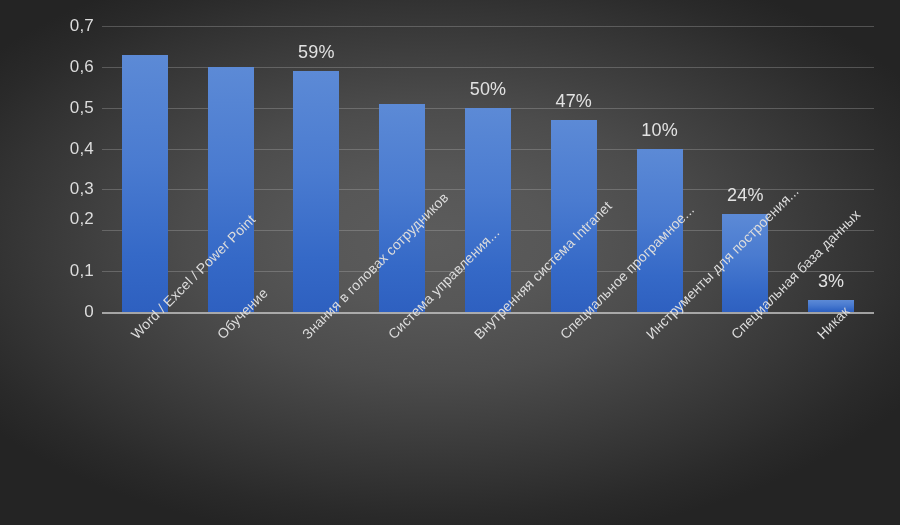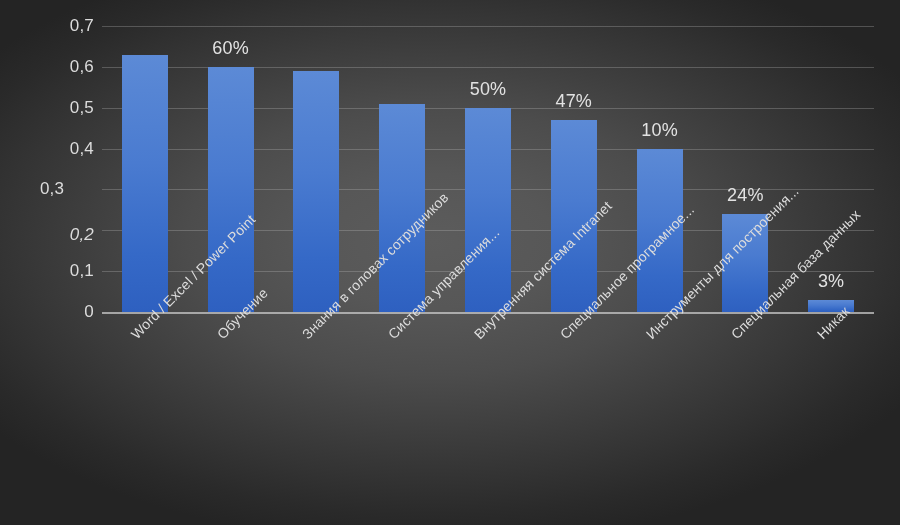--- a/index.html
+++ b/index.html
@@ -110,22 +110,22 @@
 </head>
 <body>
 
 <div id="slide">
 
   <div id="yaxis">
       <div class="ytick" style="top: 0px;">0,7</div>
       <div class="ytick" style="top: 40.8571px;">0,6</div>
       <div class="ytick" style="top: 81.7143px;">0,5</div>
       <div class="ytick" style="top: 122.571px;">0,4</div>
-      <div class="ytick" style="top: 163.429px; text-align: center;">0,3</div>
-      <div class="ytick" style="top: 209px; font-style: italic;">0,2</div>
+      <div class="ytick" style="top: 163.429px;">0,3</div>
+      <div class="ytick" style="top: 193px;">0,2</div>
       <div class="ytick" style="top: 245.143px;">0,1</div>
       <div class="ytick" style="top: 286px;">0</div>
     </div>
 
   <div id="plot">
     <div class="axisline"></div>
   <div class="gridline" style="top: 0px;"></div>
       <div class="gridline" style="top: 40.8571px;"></div>
       <div class="gridline" style="top: 81.7143px;"></div>
       <div class="gridline" style="top: 122.571px;"></div>
@@ -148,19 +148,19 @@
       <div class="xlabel" style="left: 224.667px; top: 326px;">Обучение</div>
       <div class="xlabel" style="left: 310.444px; top: 326px;">Знания в головах сотрудников</div>
       <div class="xlabel" style="left: 396.222px; top: 326px;">Система управления...</div>
       <div class="xlabel" style="left: 482px; top: 326px;">Внутренняя система Intranet</div>
       <div class="xlabel" style="left: 567.778px; top: 326px;">Специальное програмное...</div>
       <div class="xlabel" style="left: 653.556px; top: 326px;">Инструменты для построения...</div>
       <div class="xlabel" style="left: 739.333px; top: 326px;">Специальная база данных</div>
       <div class="xlabel" style="left: 825.111px; top: 326px;">Никак</div>
     </div>
 
-    <div class="barlabel" style="left: 185.667px; top: 37.8571px;">60%</div>
+    <div class="barlabel" style="left: 271.444px; top: 41.9429px;">59%</div>
     <div class="barlabel" style="left: 443px; top: 78.7143px;">50%</div>
     <div class="barlabel" style="left: 528.778px; top: 90.9714px;">47%</div>
     <div class="barlabel" style="left: 614.556px; top: 119.571px;">10%</div>
     <div class="barlabel" style="left: 700.333px; top: 184.943px;">24%</div>
     <div class="barlabel" style="left: 786.111px; top: 270.743px;">3%</div>
   </div>
 
 </body></html>

